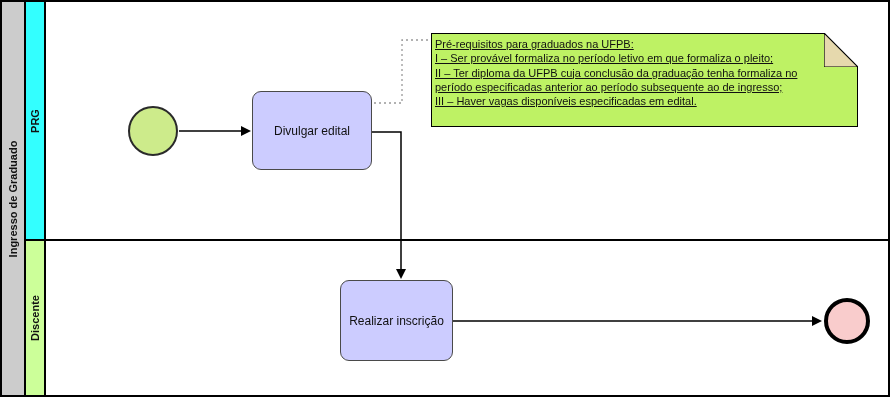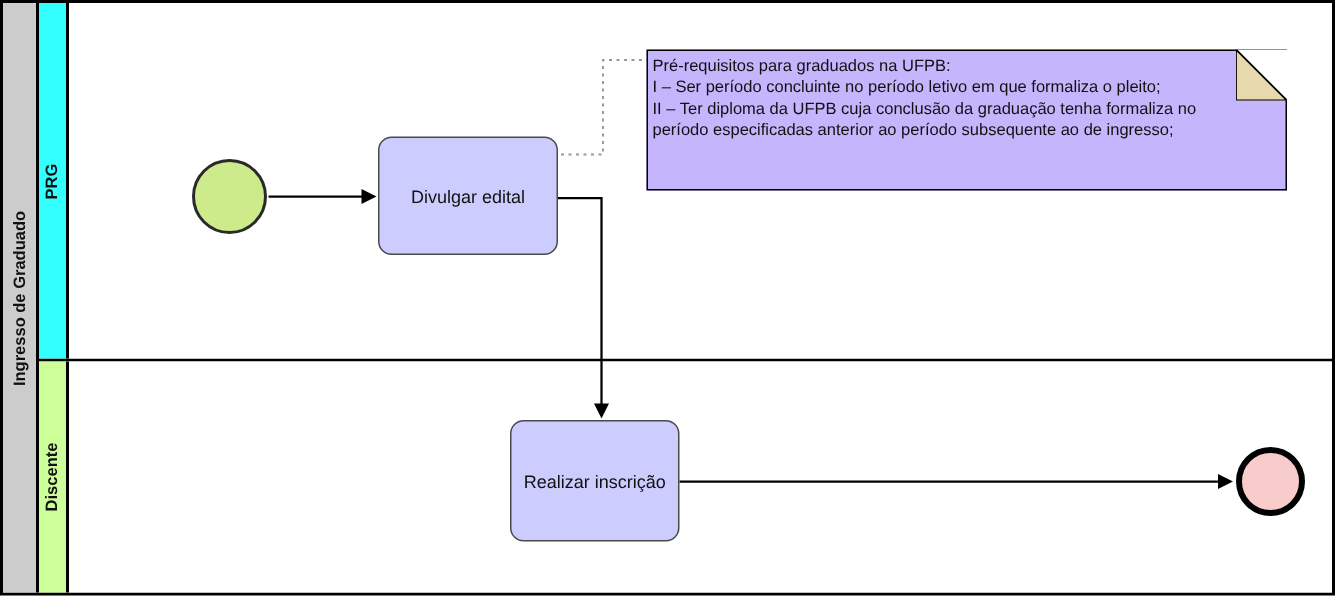--- a/index.html
+++ b/index.html
@@ -96,26 +96,27 @@
   <div class="shape event start-event" style="background-color: rgb(205, 235, 139);"></div>
 
   <div class="shape task task-1" style="background-color: rgb(204, 204, 255);">
     <span>Divulgar edital</span>
   </div>
 
   <div class="shape task task-2" style="background-color: rgb(204, 204, 255);">
     <span>Realizar inscrição</span>
   </div>
 
-  <div class="shape annotation" style="background-color: #c4b5fd;">
+  <div class="shape annotation" style="background-color: #bef264; text-decoration: underline;">
     <svg class="fold" viewBox="0 0 34 34" xmlns="http://www.w3.org/2000/svg">
       <polygon points="0,0 34,0 34,34" fill="#ffffff" stroke="none"></polygon>
       <polygon points="0,0 34,34 0,34" fill="#e6d9ad" stroke="#000" stroke-width="1.2"></polygon>
     </svg>
     <div class="line">Pré-requisitos para graduados na UFPB:</div>
-    <div class="line">I – Ser período concluinte no período letivo em que formaliza o pleito;</div>
+    <div class="line">I – Ser provável formaliza no período letivo em que formaliza o pleito;</div>
     <div class="line">II – Ter diploma da UFPB cuja conclusão da graduação tenha formaliza no</div>
     <div class="line">período especificadas anterior ao período subsequente ao de ingresso;</div>
+    <div class="line">III – Haver vagas disponíveis especificadas em edital.</div>
   </div>
 
   <div class="shape event end-event" style="background-color: rgb(249, 204, 204);"></div>
 
 </div>
 
 </body></html>

